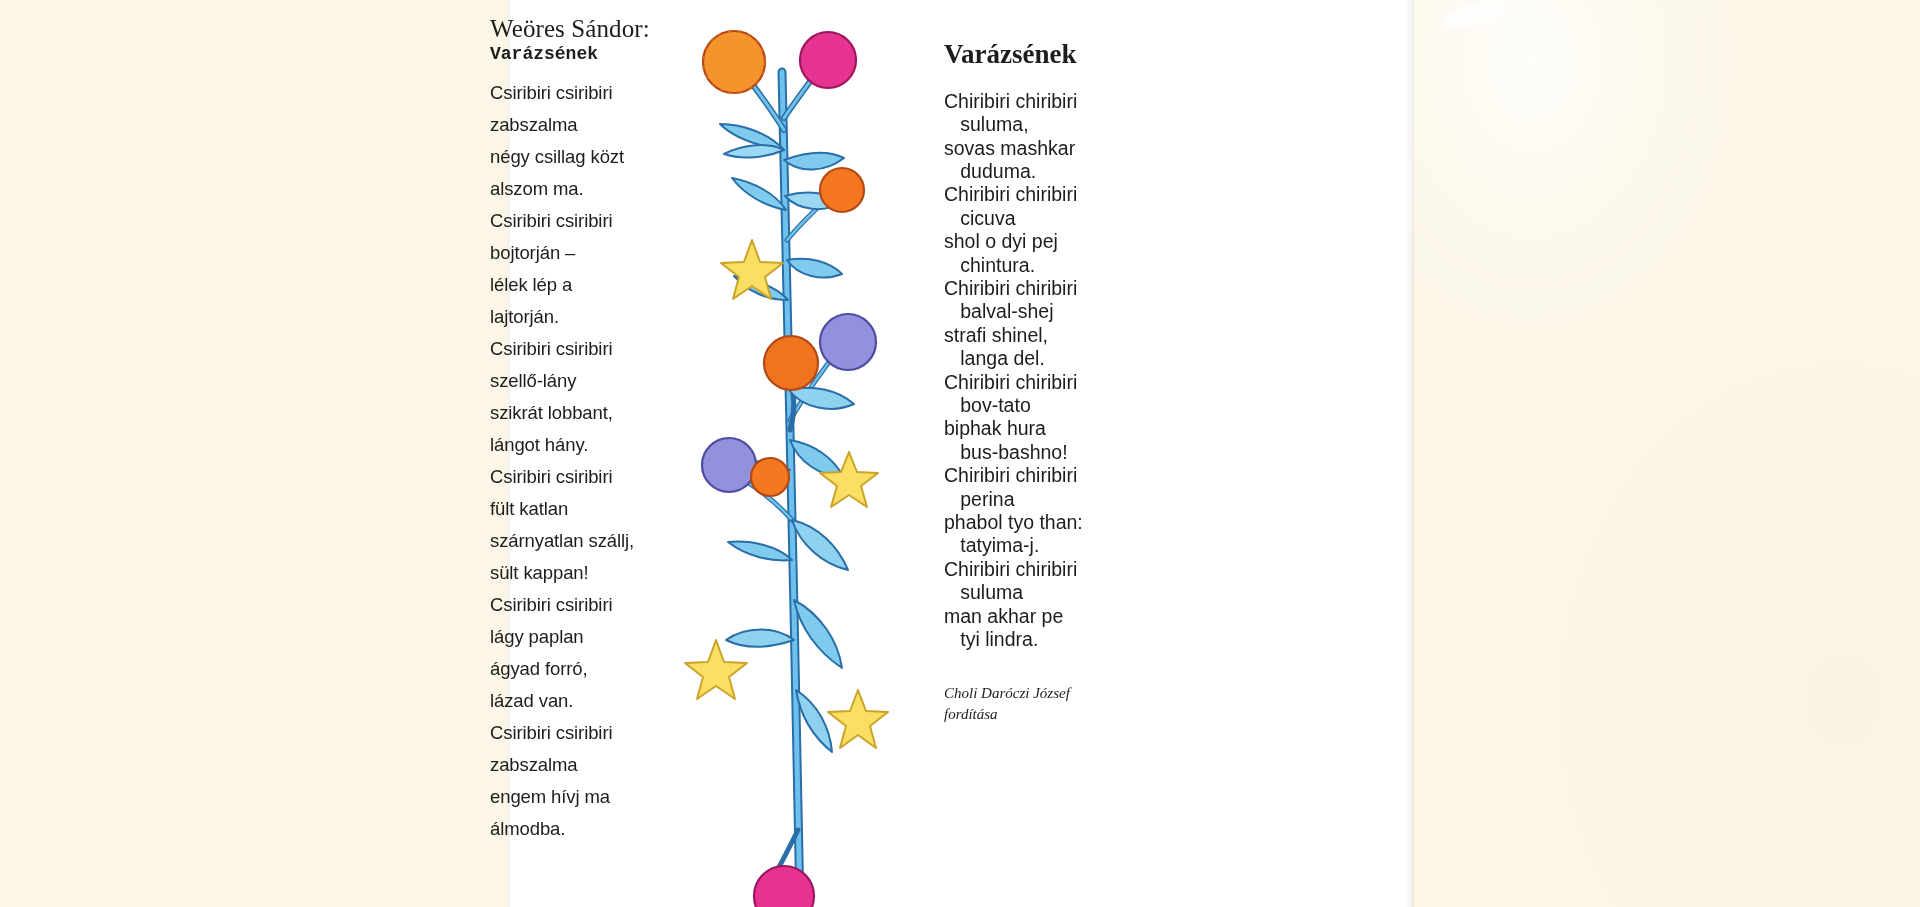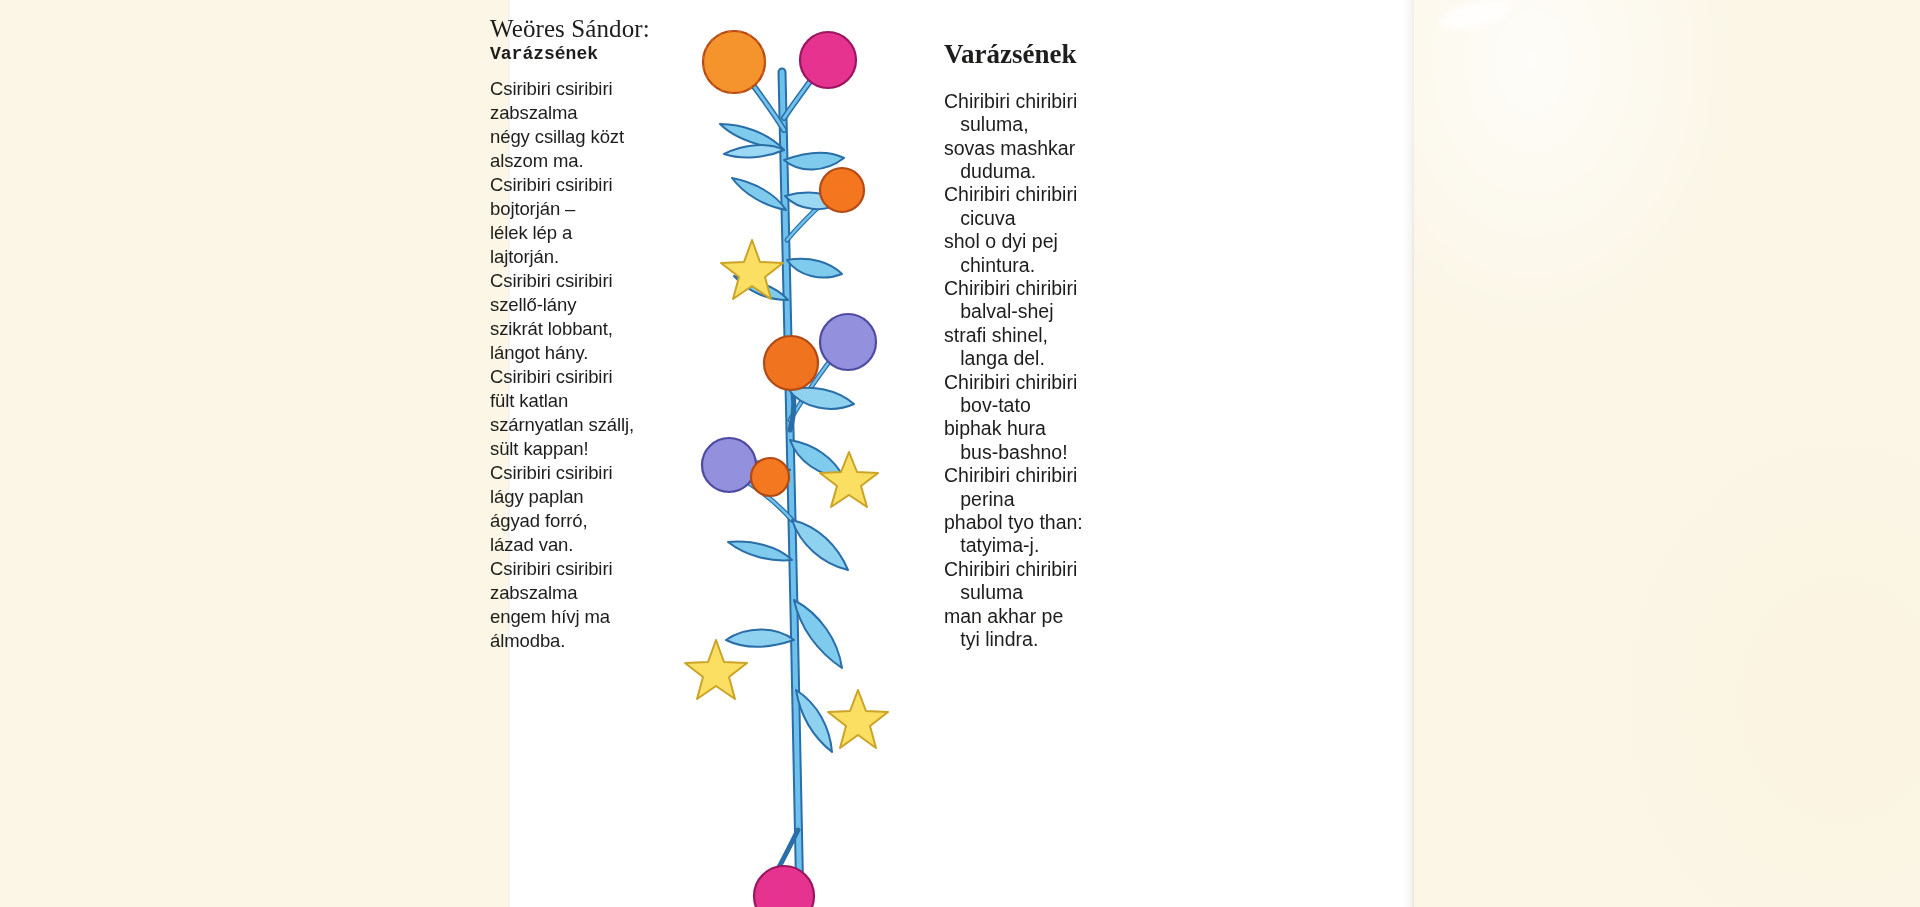--- a/index.html
+++ b/index.html
@@ -89,21 +89,21 @@
     font-family: Liberation Mono, monospace;
     font-size: 18px;
     font-weight: bold;
     color: #1d1d1b;
     line-height: 1.18;
     margin-bottom: 12px;
   }
   .poem-body-left {
     font-family: "Liberation Sans", sans-serif;
     font-size: 18.5px;
-    line-height: 24px;
+    line-height: 32px;
     color: #1d1d1b;
     white-space: pre-wrap;
     letter-spacing: -0.1px;
   }
 
   
   .right-col {
     position: absolute;
     left: 944px;
     top: 40px;
@@ -264,16 +264,18 @@
 biphak hura
    bus-bashno!
 Chiribiri chiribiri
    perina
 phabol tyo than:
    tatyima-j.
 Chiribiri chiribiri
    suluma
 man akhar pe
    tyi lindra.</div>
+    <div class="translator">Choli Daróczi József
+fordítása</div>
   </div>
 
   <div class="right-glow"></div>
 </div>
 
 </body></html>

